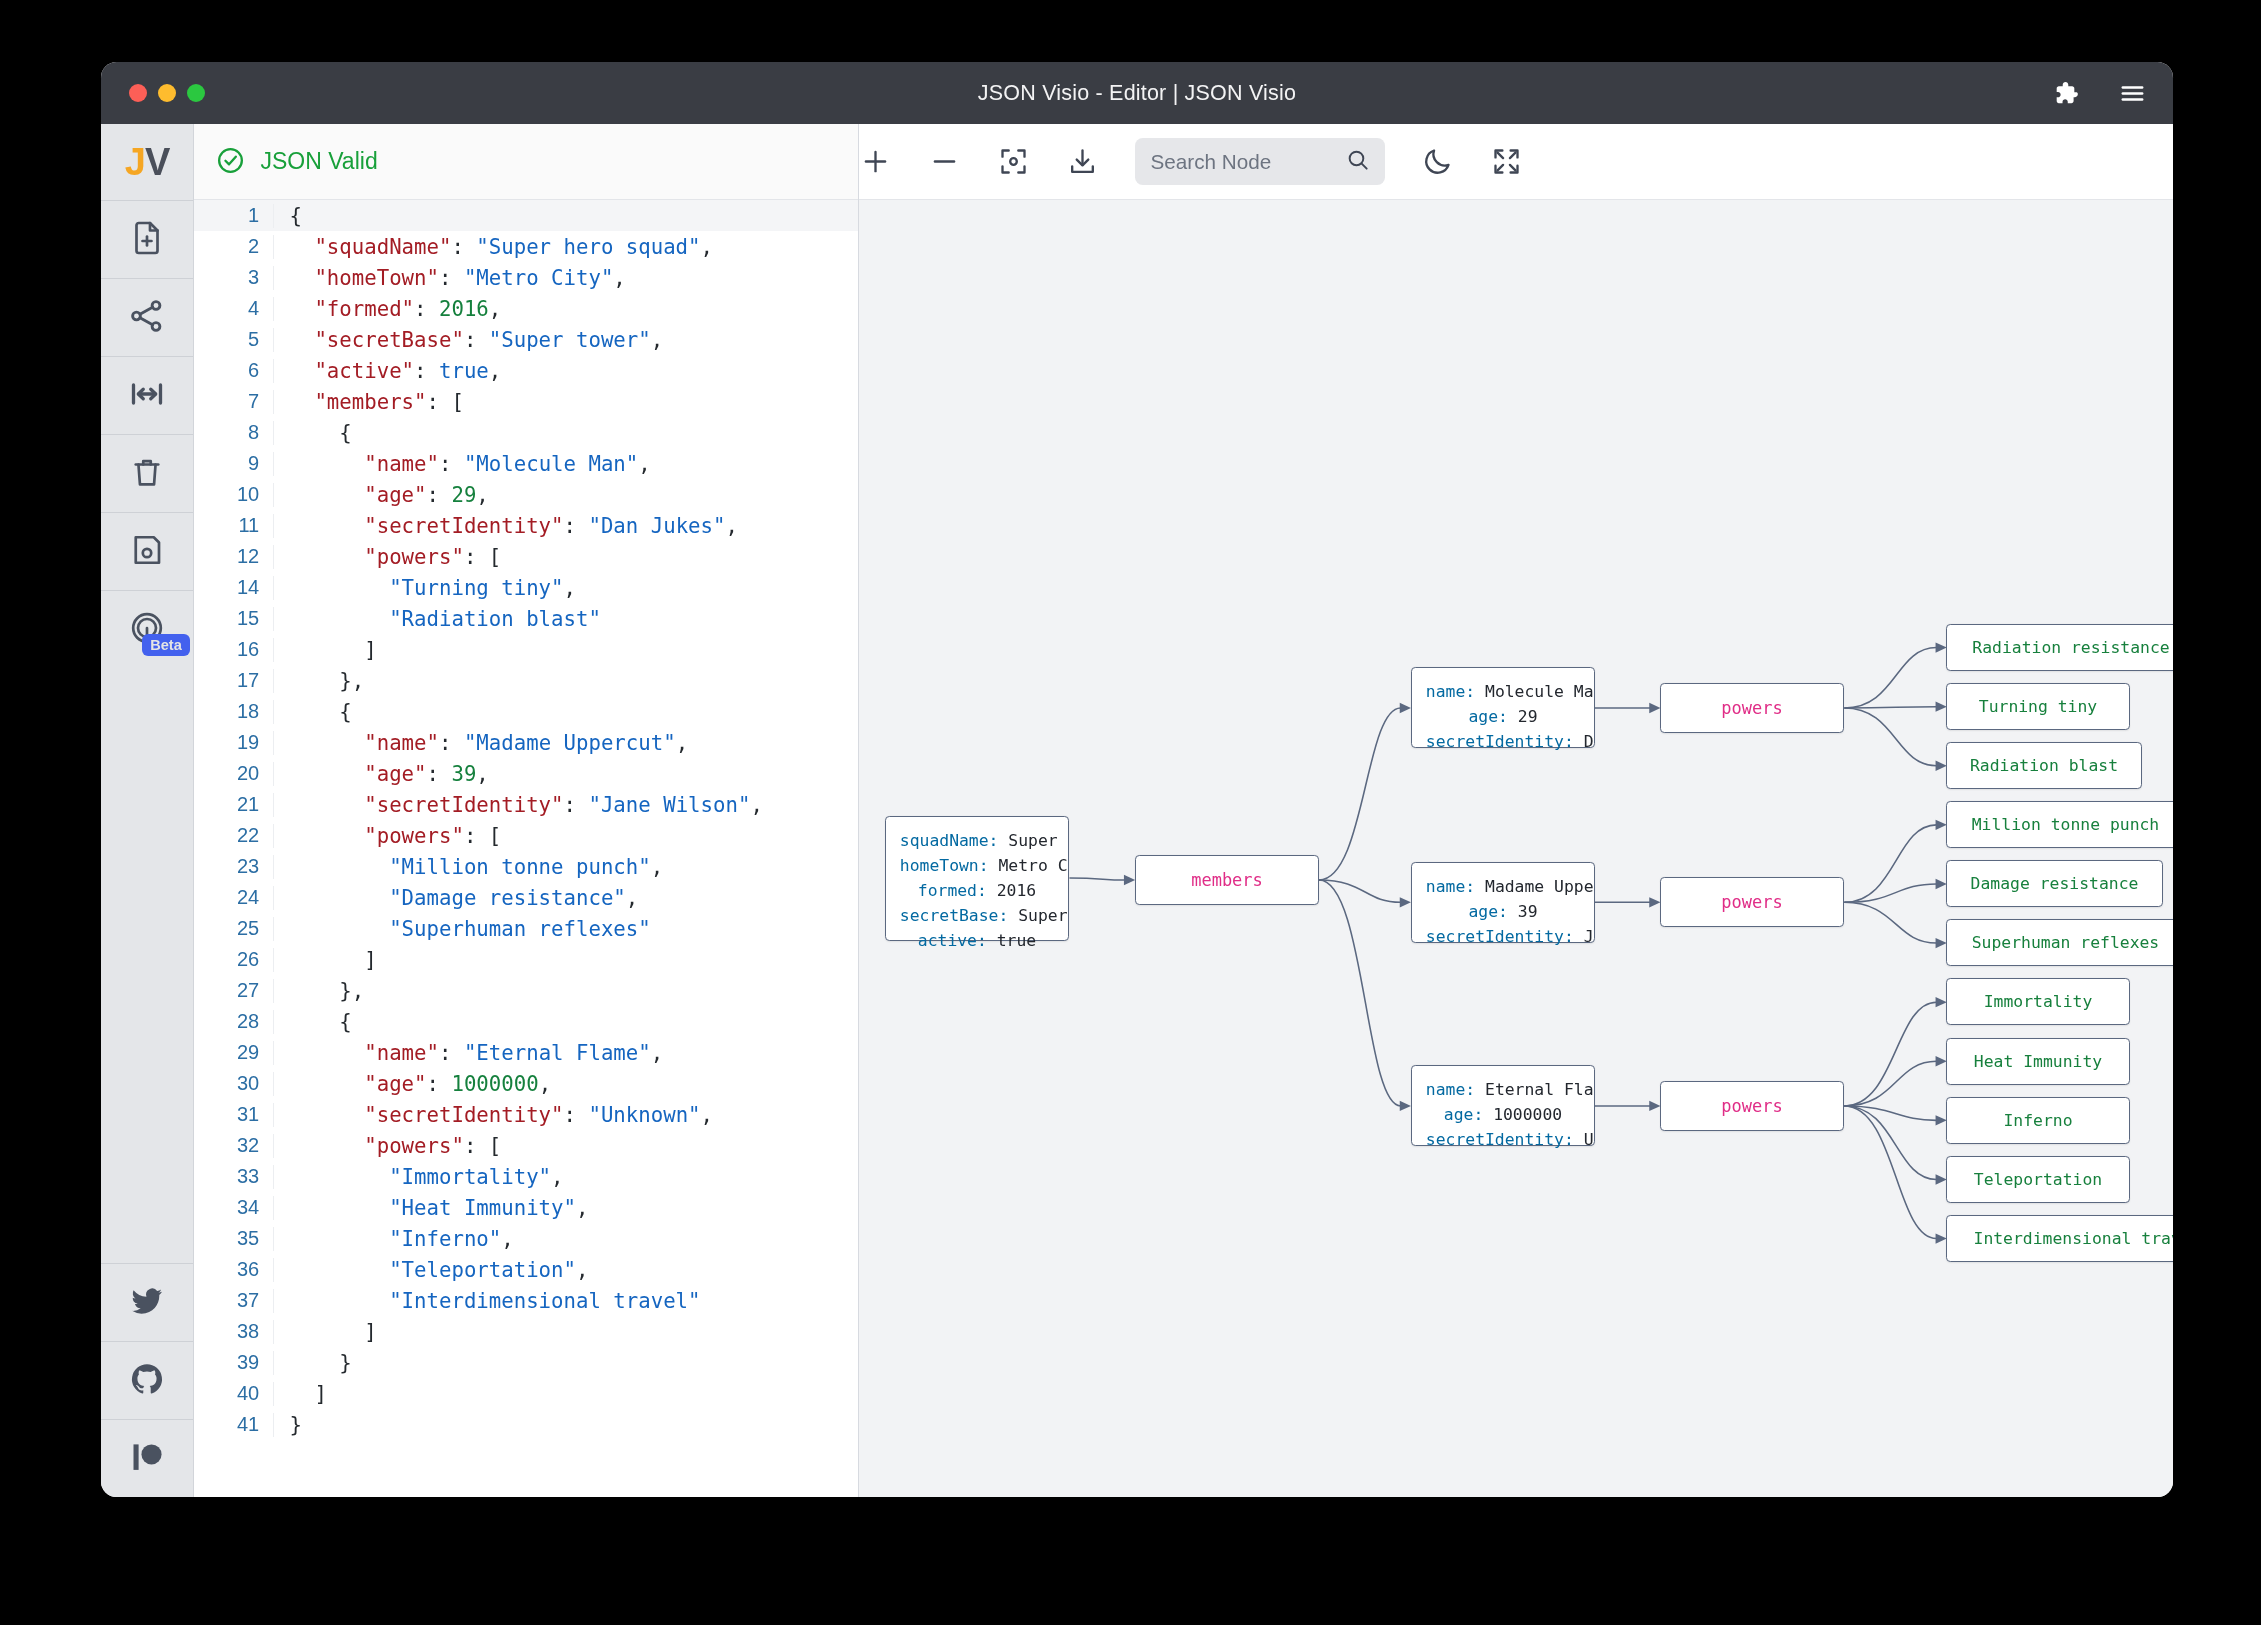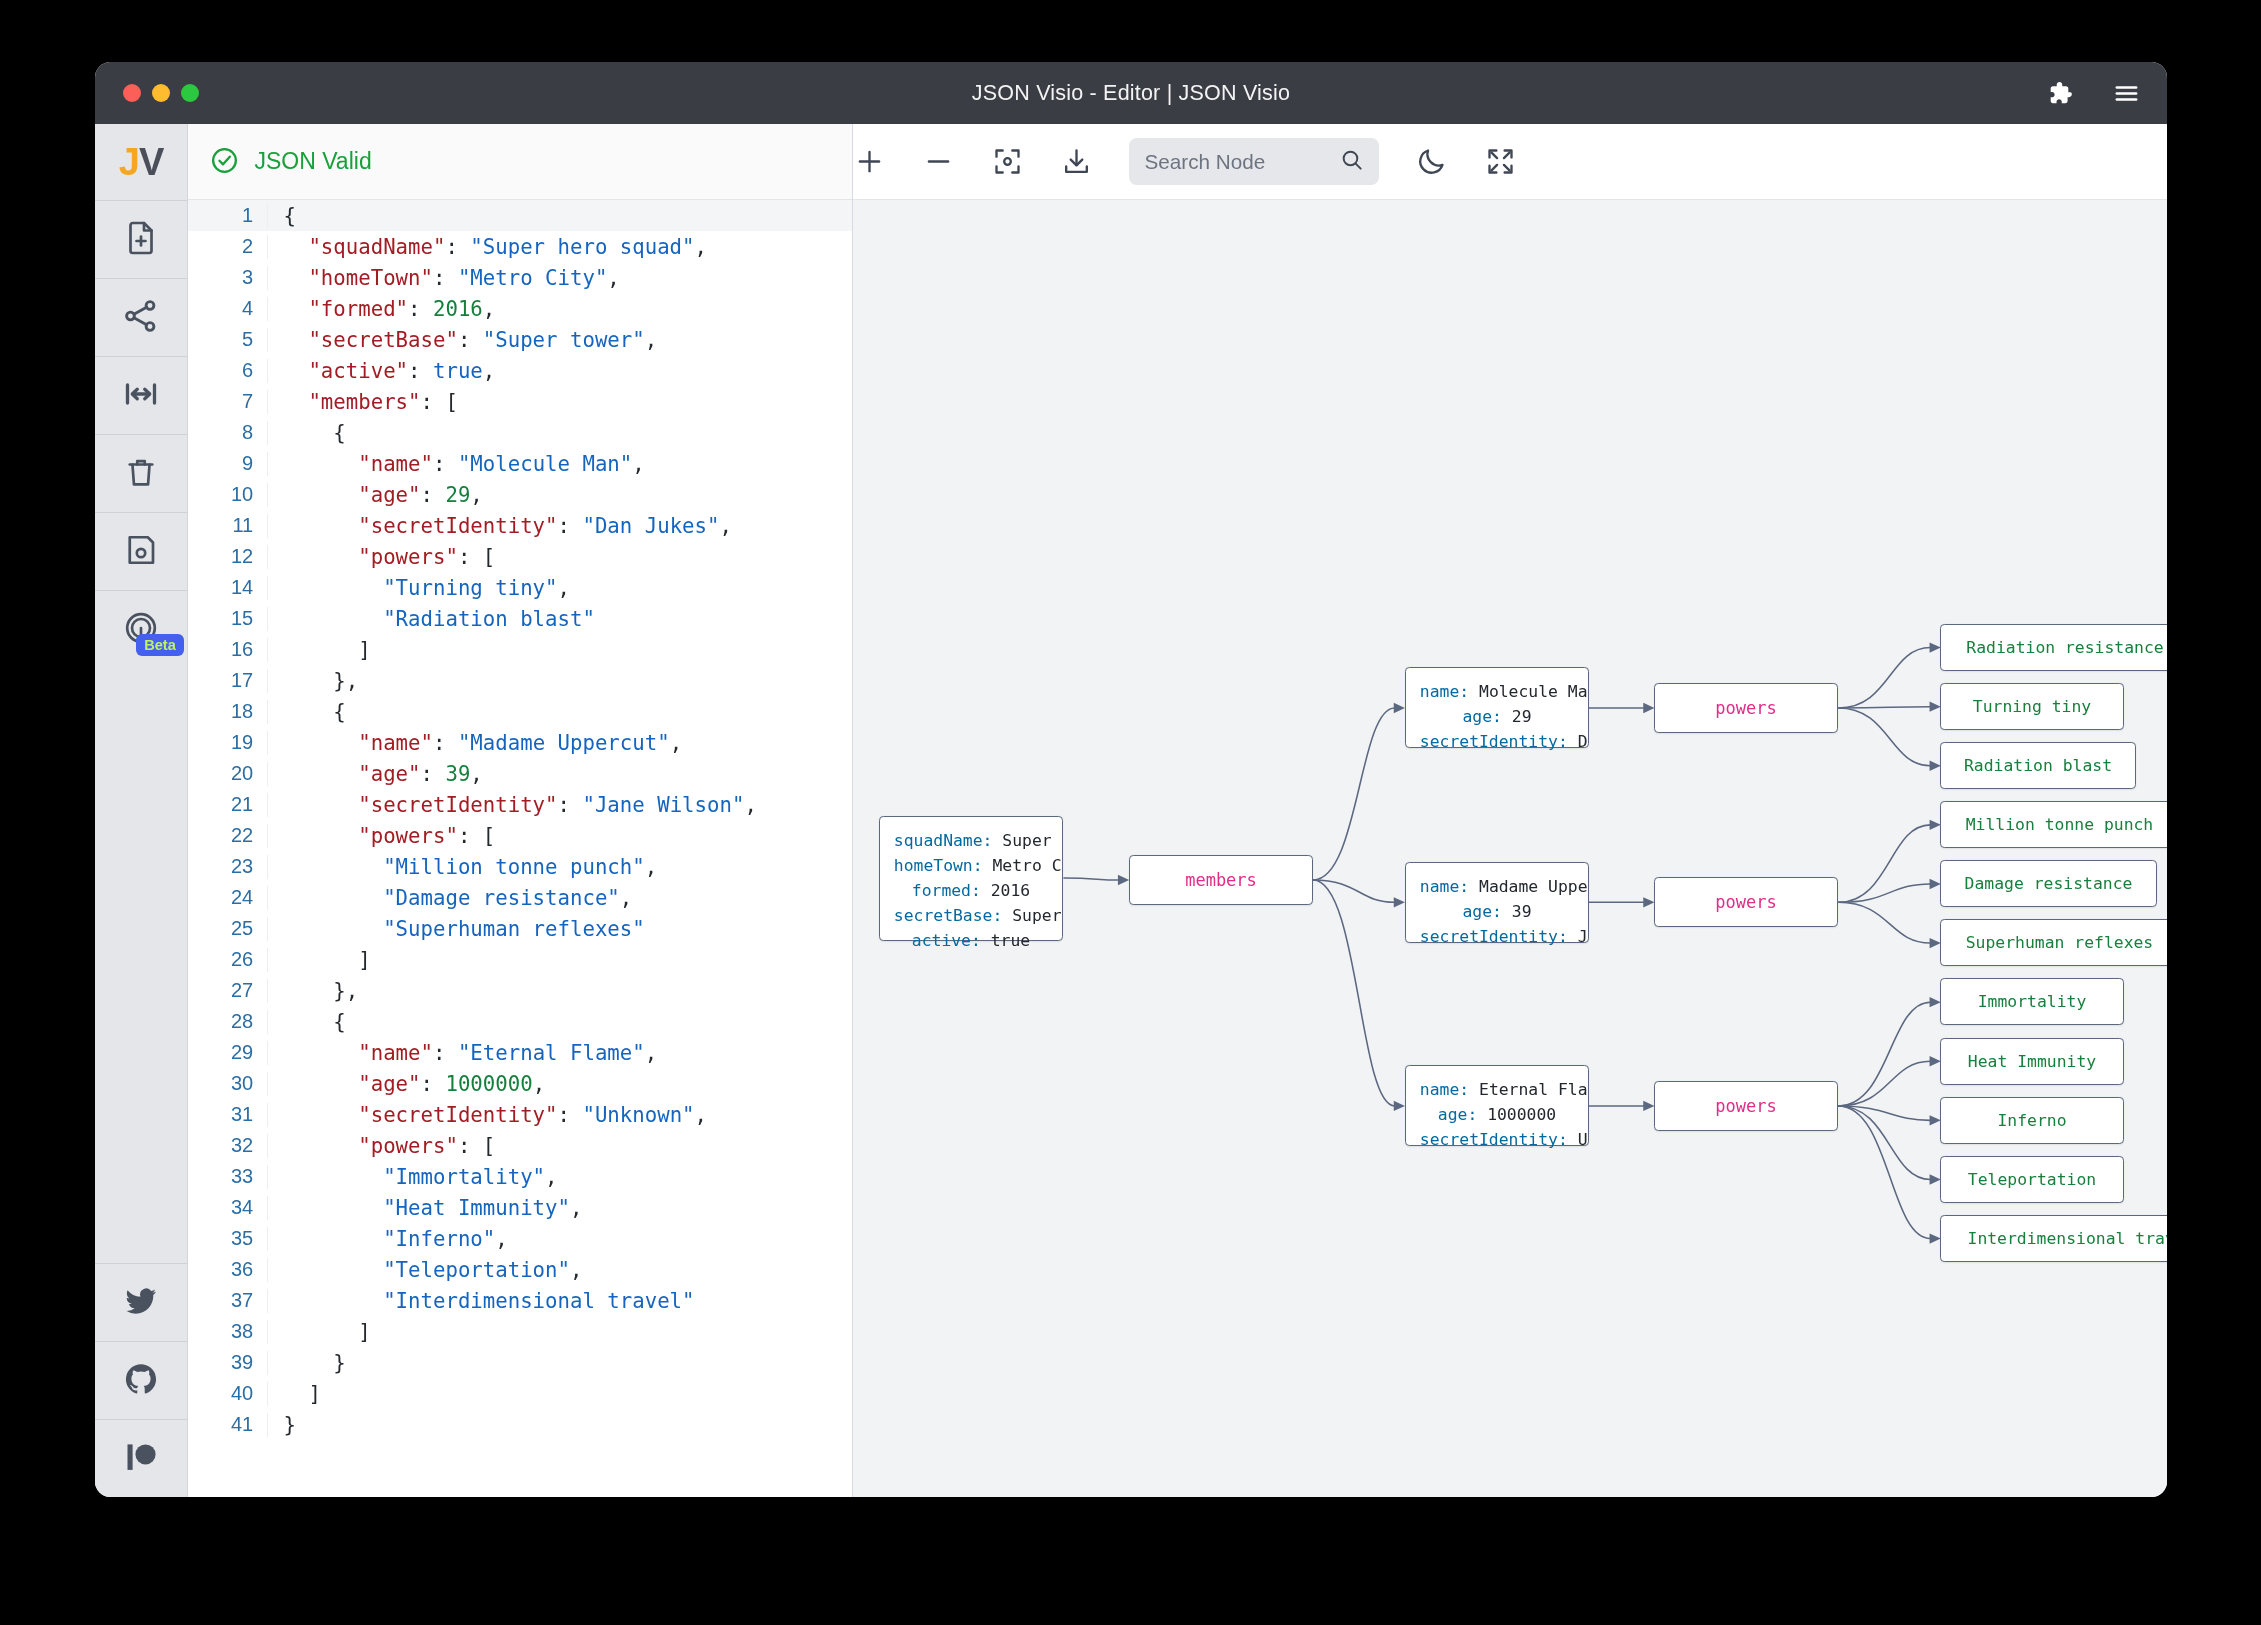--- a/index.html
+++ b/index.html
@@ -5,21 +5,21 @@
   * { box-sizing: border-box; margin: 0; padding: 0; }
   html, body {
     width: 2261px; height: 1625px;
     background: #000000;
     font-family: "Liberation Sans", sans-serif;
     overflow: hidden;
   }
 
   .app-window {
     position: absolute;
-    left: 95px; top: 62px;
+    left: 101px; top: 62px;
     width: 2072px; height: 1435px;
     border-radius: 15.5px;
     overflow: hidden;
     background: #ffffff;
     box-shadow: 0 15.5px 52px rgba(0,0,0,0.55);
   }
 
   
   .titlebar {
     position: relative;
@@ -68,21 +68,21 @@
     position: relative;
     width: 100%; height: 78px;
     display: flex; align-items: center; justify-content: center;
     border-top: 0.9px solid #ced1d6;
     color: #4a5260;
   }
   .rail-spacer { flex: 1 1 auto; width: 100%; }
   .rail-btn svg { width: 36px; height: 36px; }
   .beta-badge {
     position: absolute; right: 3.4px; bottom: 12px;
-    background: #4361ee; color: #bef264;
+    background: #4361ee; color: #e5e5e5;
     font-size: 14.6px; font-weight: 700;
     padding: 2.6px 7.8px; border-radius: 6px;
     line-height: 1.15;
   }
 
   
   .editor-pane {
     width: 665px; flex: 0 0 665px;
     display: flex; flex-direction: column;
     border-right: 0.9px solid #d7dae0;

